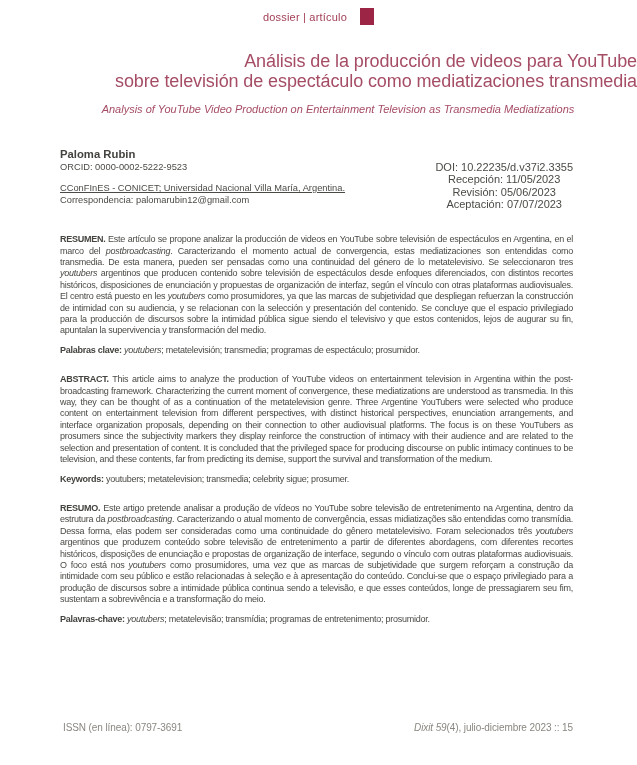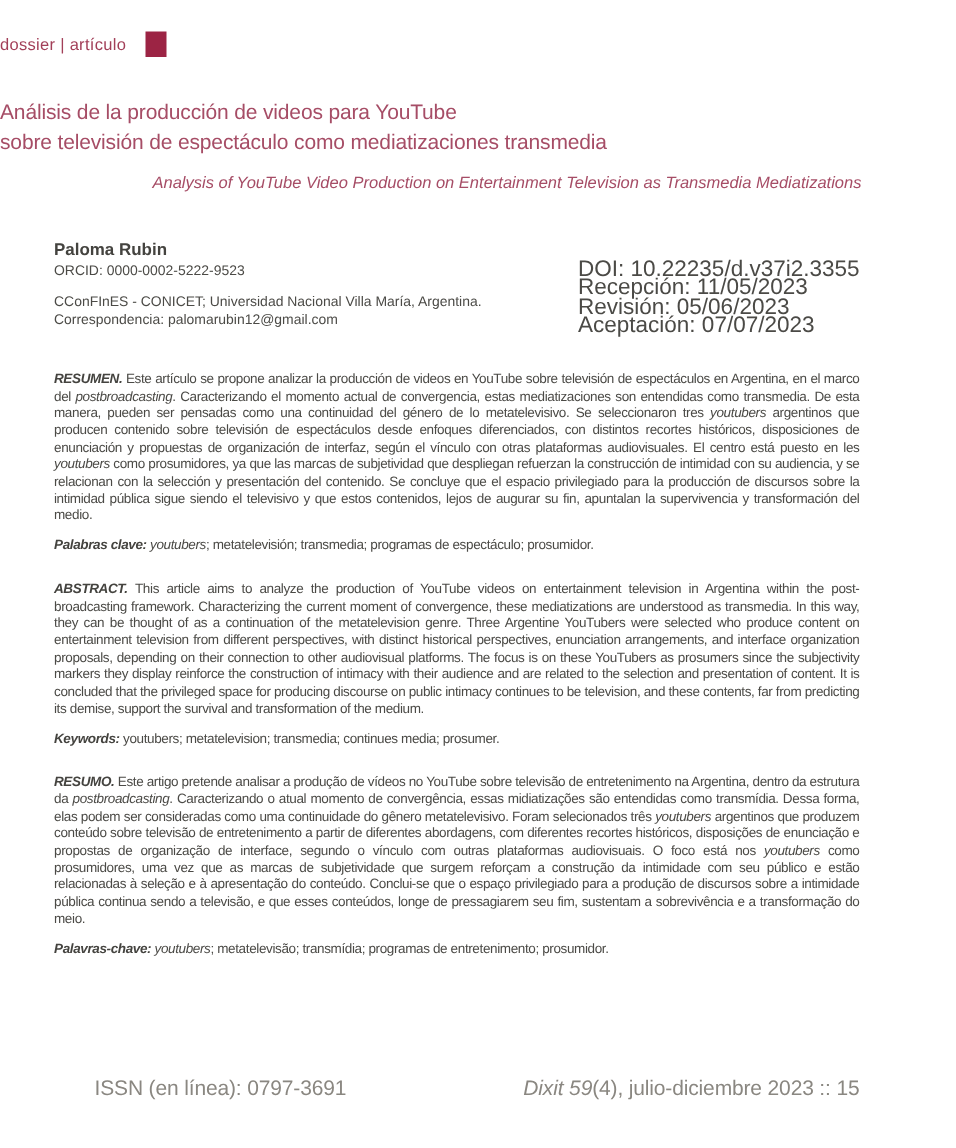--- a/index.html
+++ b/index.html
@@ -15,95 +15,95 @@
     position:relative;
     width:637px;height:765px;
     margin:0 auto;
     background:#ffffff;
     overflow:hidden;
     font-family:"Liberation Sans", sans-serif;
     color:var(--body-text);
   }
   
   .kicker-row{
-    display:flex;align-items:center;justify-content:flex-start;
-    padding-top:21px;
+    display:flex;align-items:center;justify-content:center;
+    padding-top:8px;
   }
   .kicker{
     font-size:11px;
     color:var(--accent-kicker);
     letter-spacing:0.2px;
     margin-right:13px;
   }
   .corner-square{
     width:14px;height:17px;
     background:var(--accent-square);
     flex:0 0 auto;
   }
   
   .title-es{
     margin-top:26px;
-    text-align:left;
+    text-align:right;
     font-weight:400;
-    font-size:14px;
+    font-size:18px;
     line-height:20px;
     letter-spacing:-0.1px;
     color:var(--accent-heading);
   }
   .title-es .tline{display:block;}
   .subtitle{
     text-align:center;
     font-weight:400;
     font-style:italic;
     font-size:11px;
     line-height:15px;
     color:var(--accent-heading);
     padding-left:39px;
   }
   .subtitle-en{margin-top:11px;}
   .subtitle-pt{margin-top:15px;}
   .subtitle .tline{display:block;}
   
-  .content{padding-left:36px;padding-right:64px;}
+  .content{padding-left:36px;padding-right:64px;margin-left:24px;}
   
   .byline{
     margin-top:30px;
     display:flex;justify-content:space-between;align-items:flex-start;
   }
   .byline-left{font-size:9.3px;line-height:12px;}
   .author-name{font-size:11.3px;font-weight:700;line-height:14px;color:#44433f;}
-  .author-affil{margin-top:9px;}
+  .author-affil{margin-top:9px;text-decoration:underline;}
   .byline-right{
-    text-align:left;
-    font-size:15px;line-height:12.3px;
+    text-align:center;
+    font-size:11px;line-height:12.3px;
     margin-top:14px;
   }
   
   .abs{
     text-align:justify;
     font-size:9px;
     line-height:11.4px;
     letter-spacing:-0.25px;
     color:var(--body-text);
   }
   .abs-first{margin-top:24px;}
   .abs-next{margin-top:18px;}
   .kw{
     margin-top:8px;
     font-size:9px;
     line-height:11.4px;
     letter-spacing:-0.25px;
   }
-  .abs b,.kw b{font-weight:700;color:#44433f;font-style:italic;}
+  .abs b,.kw b{font-weight:700;color:#44433f;}
   
   .footer{
     position:absolute;
     left:63px;right:64px;bottom:32px;
     display:flex;justify-content:space-between;
-    font-size:14px;
+    font-size:10px;
     color:var(--footer-text);
     letter-spacing:-0.1px;
   }
 </style>
 </head>
 <body>
 
 <div class="page">
 
   <div class="kicker-row">
@@ -135,21 +135,21 @@
         <div>Recepción: 11/05/2023</div>
         <div>Revisión: 05/06/2023</div>
         <div>Aceptación: 07/07/2023</div>
       </div>
     </div>
 
     <p class="abs abs-first"><b>RESUMEN. </b><span>Este artículo se propone analizar la producción de videos en YouTube sobre televisión de espectáculos en Argentina, en el marco del </span><span style="font-style: italic;">postbroadcasting</span><span>. Caracterizando el momento actual de convergencia, estas mediatizaciones son entendidas como transmedia. De esta manera, pueden ser pensadas como una continuidad del género de lo metatelevisivo. Se seleccionaron tres </span><span style="font-style: italic;">youtubers</span><span> argentinos que producen contenido sobre televisión de espectáculos desde enfoques diferenciados, con distintos recortes históricos, disposiciones de enunciación y propuestas de organización de interfaz, según el vínculo con otras plataformas audiovisuales. El centro está puesto en les </span><span style="font-style: italic;">youtubers</span><span> como prosumidores, ya que las marcas de subjetividad que despliegan refuerzan la construcción de intimidad con su audiencia, y se relacionan con la selección y presentación del contenido. Se concluye que el espacio privilegiado para la producción de discursos sobre la intimidad pública sigue siendo el televisivo y que estos contenidos, lejos de augurar su fin, apuntalan la supervivencia y transformación del medio.</span></p>
     <p class="kw"><b>Palabras clave: </b><span style="font-style: italic;">youtubers</span><span>; metatelevisión; transmedia; programas de espectáculo; prosumidor.</span></p>
 
     <p class="abs abs-next"><b>ABSTRACT. </b><span>This article aims to analyze the production of YouTube videos on entertainment television in Argentina within the post-broadcasting framework. Characterizing the current moment of convergence, these mediatizations are understood as transmedia. In this way, they can be thought of as a continuation of the metatelevision genre. Three Argentine YouTubers were selected who produce content on entertainment television from different perspectives, with distinct historical perspectives, enunciation arrangements, and interface organization proposals, depending on their connection to other audiovisual platforms. The focus is on these YouTubers as prosumers since the subjectivity markers they display reinforce the construction of intimacy with their audience and are related to the selection and presentation of content. It is concluded that the privileged space for producing discourse on public intimacy continues to be television, and these contents, far from predicting its demise, support the survival and transformation of the medium.</span></p>
-    <p class="kw"><b>Keywords: </b><span>youtubers; metatelevision; transmedia; continues media; prosumer.</span></p>
+    <p class="kw"><b>Keywords: </b><span>youtubers; metatelevision; transmedia; celebrity sigue; prosumer.</span></p>
 
     <p class="abs abs-next"><b>RESUMO. </b><span>Este artigo pretende analisar a produção de vídeos no YouTube sobre televisão de entretenimento na Argentina, dentro da estrutura da </span><span style="font-style: italic;">postbroadcasting</span><span>. Caracterizando o atual momento de convergência, essas midiatizações são entendidas como transmídia. Dessa forma, elas podem ser consideradas como uma continuidade do gênero metatelevisivo. Foram selecionados três </span><span style="font-style: italic;">youtubers</span><span> argentinos que produzem conteúdo sobre televisão de entretenimento a partir de diferentes abordagens, com diferentes recortes históricos, disposições de enunciação e propostas de organização de interface, segundo o vínculo com outras plataformas audiovisuais. O foco está nos </span><span style="font-style: italic;">youtubers</span><span> como prosumidores, uma vez que as marcas de subjetividade que surgem reforçam a construção da intimidade com seu público e estão relacionadas à seleção e à apresentação do conteúdo. Conclui-se que o espaço privilegiado para a produção de discursos sobre a intimidade pública continua sendo a televisão, e que esses conteúdos, longe de pressagiarem seu fim, sustentam a sobrevivência e a transformação do meio.</span></p>
     <p class="kw"><b>Palavras-chave: </b><span style="font-style: italic;">youtubers</span><span>; metatelevisão; transmídia; programas de entretenimento; prosumidor.</span></p>
 
   </div>
 
   <div class="footer">
     <span>ISSN (en línea): 0797-3691</span>
     <span><span style="font-style: italic;">Dixit 59</span><span>(4), julio-diciembre 2023 :: 15</span></span>
   </div>

